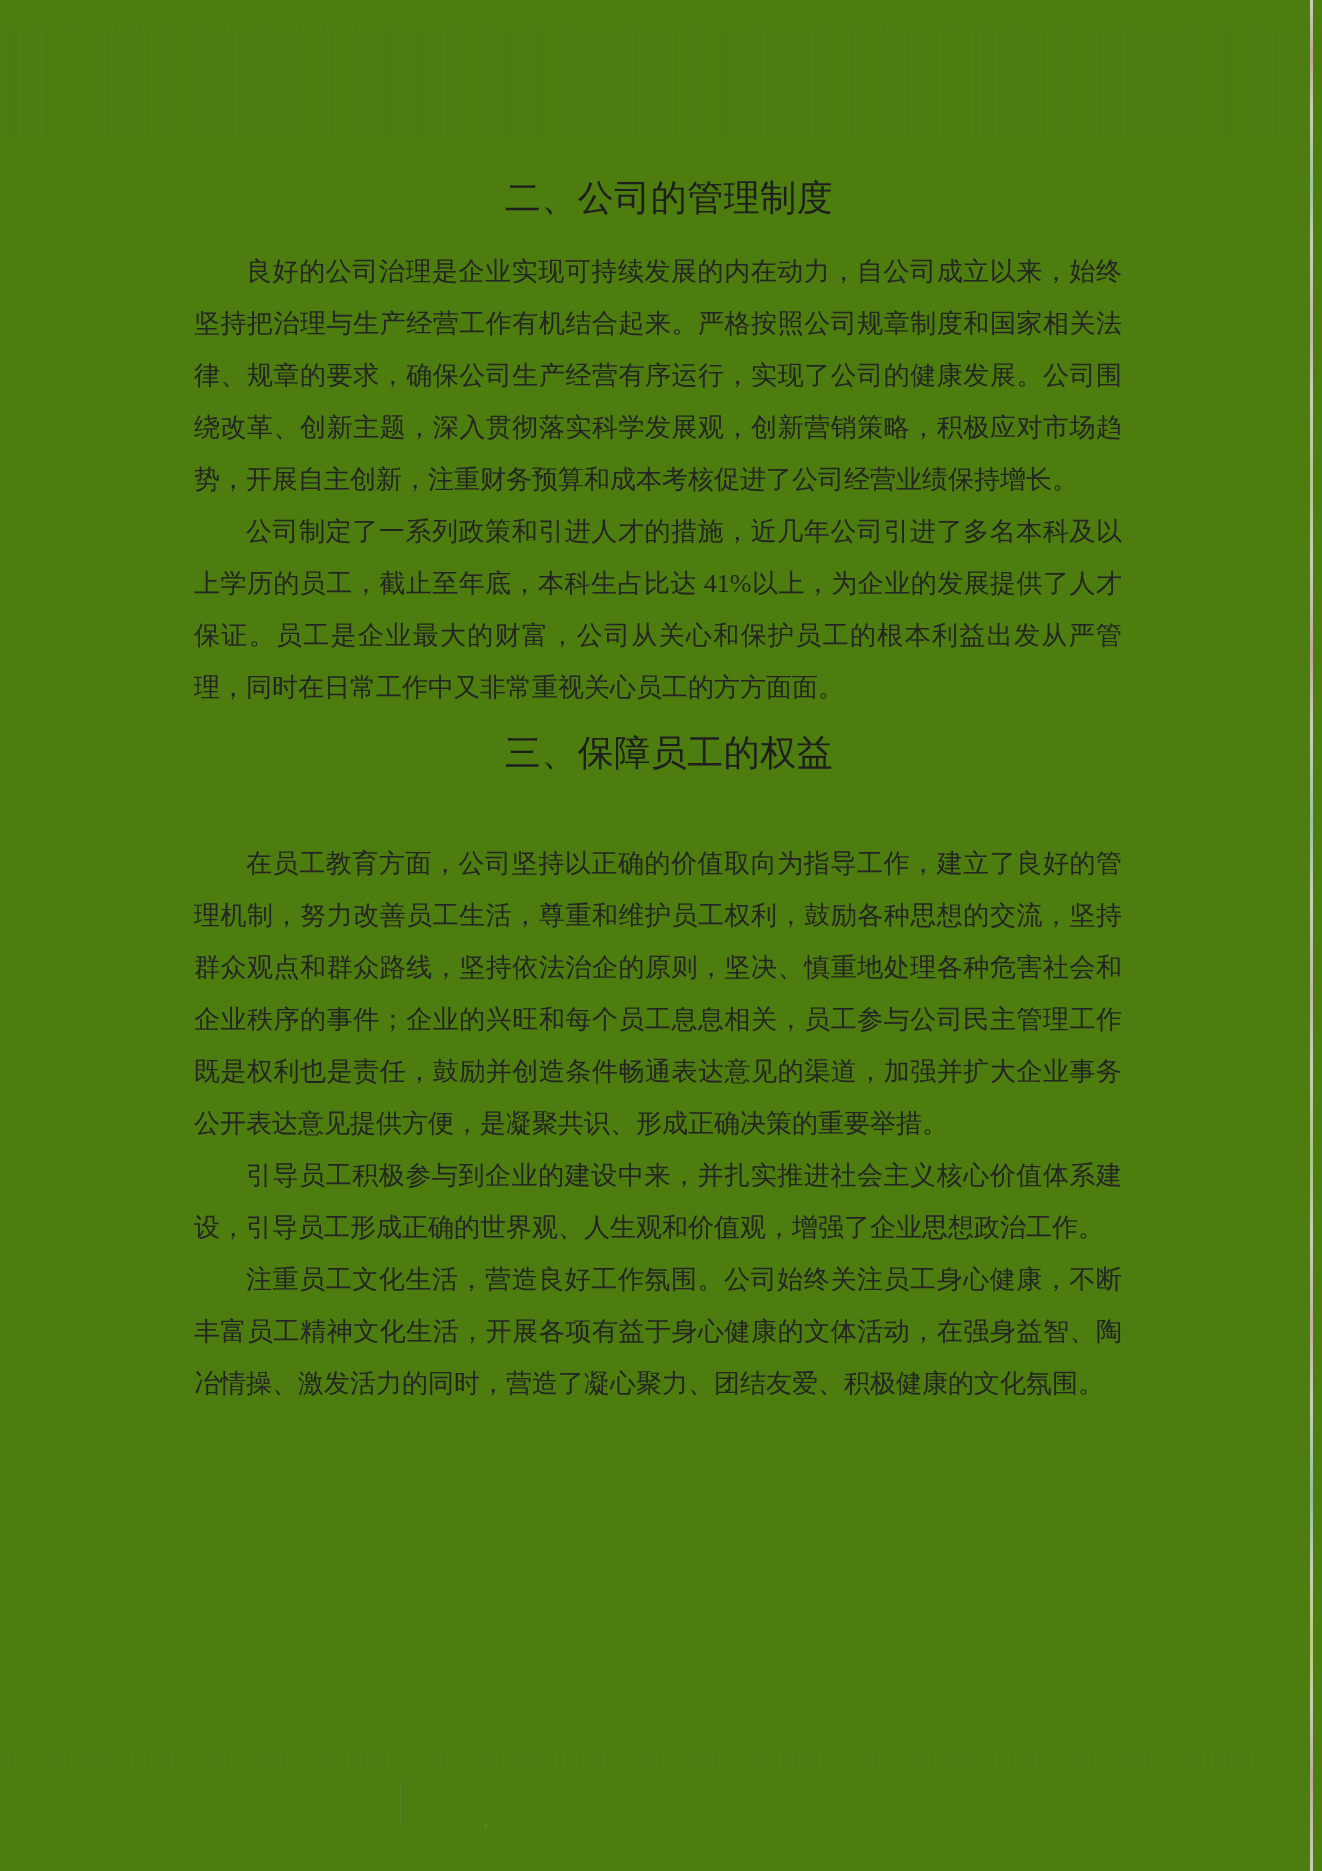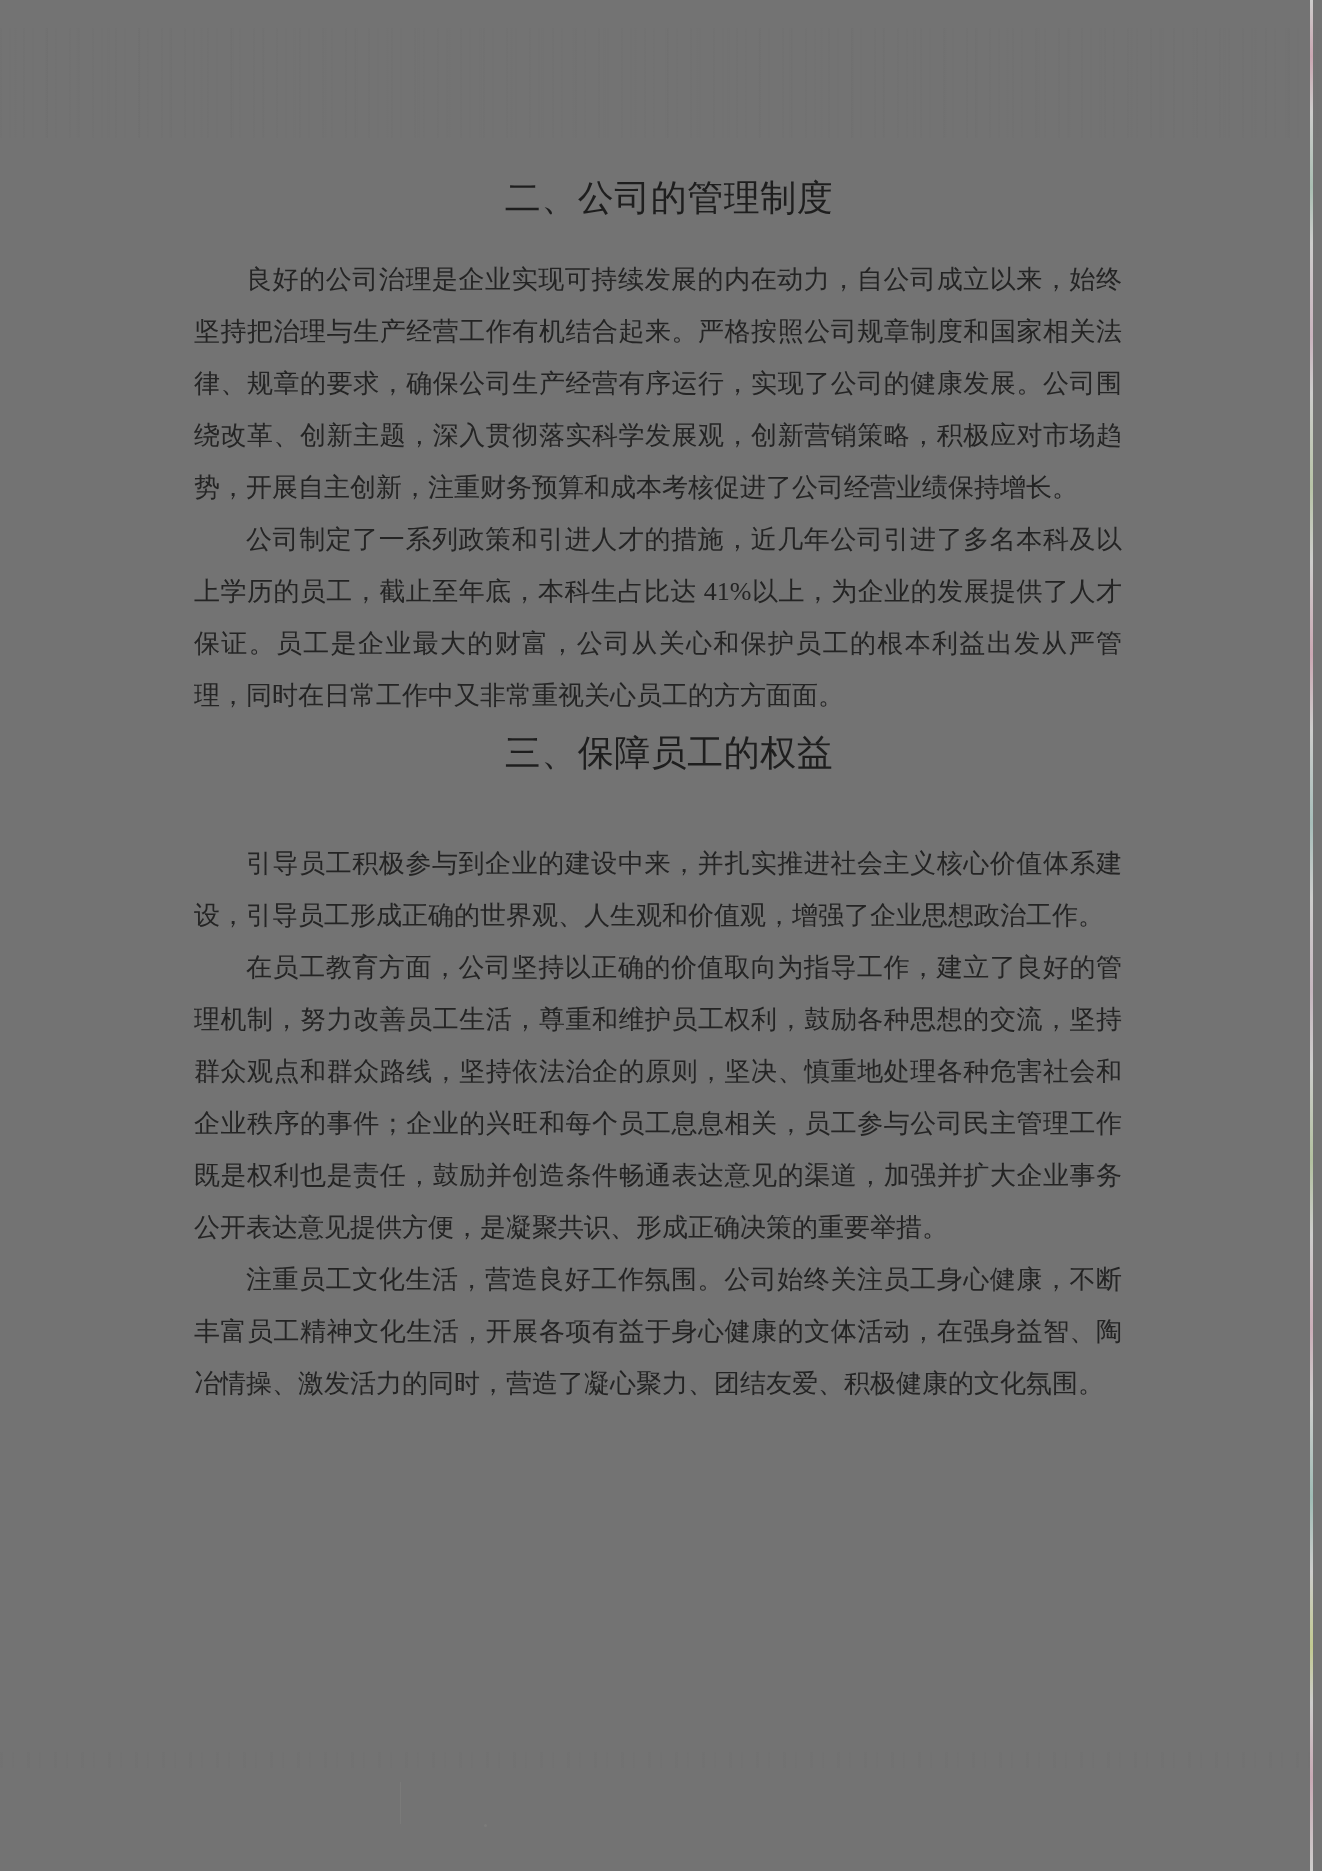--- a/index.html
+++ b/index.html
@@ -4,21 +4,21 @@
 <style>
   html, body {
     margin: 0;
     padding: 0;
     background: #ffffff;
   }
   .page {
     position: relative;
     width: 1322px;
     height: 1871px;
-    background: #737373;
+    background: #4d7c0f;
     overflow: hidden;
     font-family: "Liberation Serif", "DejaVu Serif", serif;
     color: #262626;
   }
   
   .bleed-band {
     position: absolute;
     left: 0; top: 28px;
     width: 100%; height: 110px;
     background:
@@ -98,21 +98,21 @@
   .body-block {
     position: absolute;
     left: 194px;
     width: 928px;
     font-size: 26px;
     line-height: 52px;
     text-align: justify;
     text-justify: inter-character;
     color: #242424;
   }
-  .body-block-1 { top: 254px; }
+  .body-block-1 { top: 246px; }
   .body-block-2 { top: 838px; }
   .body-block p {
     margin: 0;
     padding: 0;
     text-indent: 2em;
   }
 </style>
 </head>
 <body>
 
@@ -127,18 +127,18 @@
   <div class="heading heading-1">二、公司的管理制度</div>
 
   <div class="body-block body-block-1">
     <p>良好的公司治理是企业实现可持续发展的内在动力，自公司成立以来，始终坚持把治理与生产经营工作有机结合起来。严格按照公司规章制度和国家相关法律、规章的要求，确保公司生产经营有序运行，实现了公司的健康发展。公司围绕改革、创新主题，深入贯彻落实科学发展观，创新营销策略，积极应对市场趋势，开展自主创新，注重财务预算和成本考核促进了公司经营业绩保持增长。</p>
     <p>公司制定了一系列政策和引进人才的措施，近几年公司引进了多名本科及以上学历的员工，截止至年底，本科生占比达 41%以上，为企业的发展提供了人才保证。员工是企业最大的财富，公司从关心和保护员工的根本利益出发从严管理，同时在日常工作中又非常重视关心员工的方方面面。</p>
   </div>
 
   <div class="heading heading-2">三、保障员工的权益</div>
 
   <div class="body-block body-block-2">
+    <p>在员工教育方面，公司坚持以正确的价值取向为指导工作，建立了良好的管理机制，努力改善员工生活，尊重和维护员工权利，鼓励各种思想的交流，坚持群众观点和群众路线，坚持依法治企的原则，坚决、慎重地处理各种危害社会和企业秩序的事件；企业的兴旺和每个员工息息相关，员工参与公司民主管理工作既是权利也是责任，鼓励并创造条件畅通表达意见的渠道，加强并扩大企业事务公开表达意见提供方便，是凝聚共识、形成正确决策的重要举措。</p>
     <p>引导员工积极参与到企业的建设中来，并扎实推进社会主义核心价值体系建设，引导员工形成正确的世界观、人生观和价值观，增强了企业思想政治工作。</p>
-    <p>在员工教育方面，公司坚持以正确的价值取向为指导工作，建立了良好的管理机制，努力改善员工生活，尊重和维护员工权利，鼓励各种思想的交流，坚持群众观点和群众路线，坚持依法治企的原则，坚决、慎重地处理各种危害社会和企业秩序的事件；企业的兴旺和每个员工息息相关，员工参与公司民主管理工作既是权利也是责任，鼓励并创造条件畅通表达意见的渠道，加强并扩大企业事务公开表达意见提供方便，是凝聚共识、形成正确决策的重要举措。</p>
     <p>注重员工文化生活，营造良好工作氛围。公司始终关注员工身心健康，不断丰富员工精神文化生活，开展各项有益于身心健康的文体活动，在强身益智、陶冶情操、激发活力的同时，营造了凝心聚力、团结友爱、积极健康的文化氛围。</p>
   </div>
 
 </div>
 
 </body></html>

